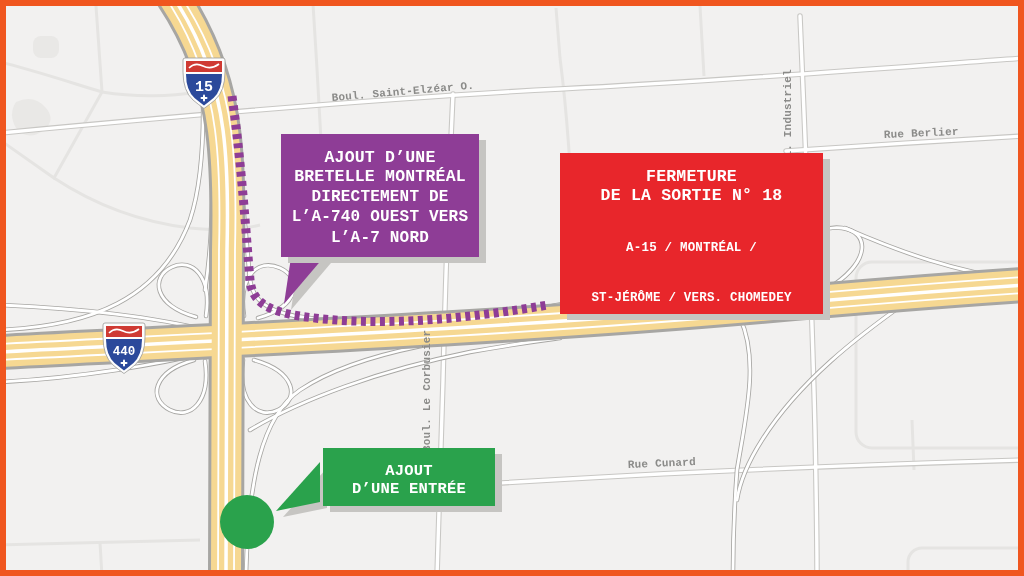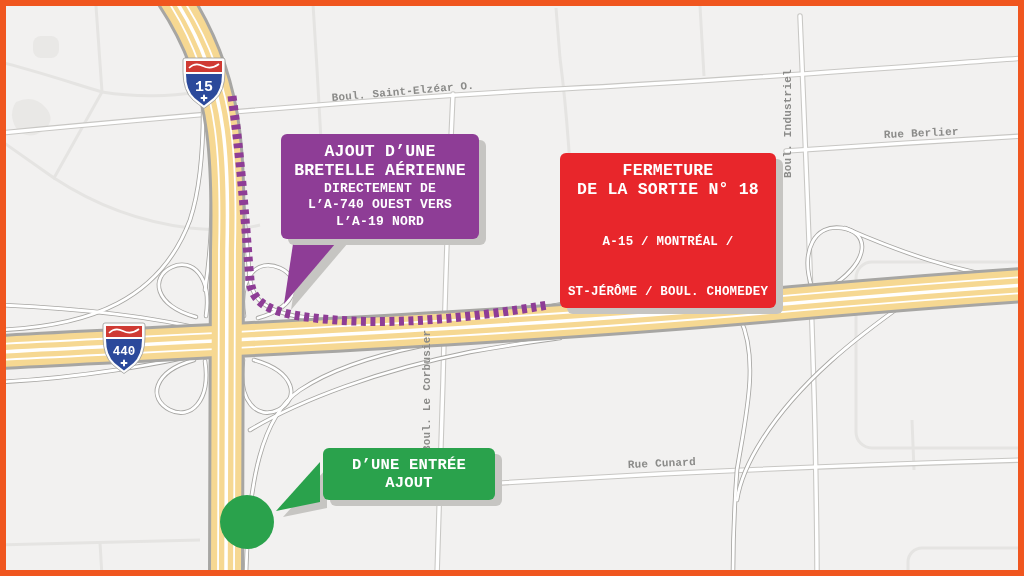--- a/index.html
+++ b/index.html
@@ -29,25 +29,25 @@
   .tailshadow{fill:var(--c-shadow);}
   .tail-purple{fill:var(--c-purple);} .tail-red{fill:var(--c-red);} .tail-green{fill:var(--c-green);}
   .shield-base{fill:#fdfdfd;stroke:#9a9a98;stroke-width:.8;}
   .shield-red{fill:var(--c-shield_red);} .shield-blue{fill:var(--c-shield_blue);}
   .shield-sq{stroke:#ffffff;stroke-width:1.6;fill:none;}
   .shield-num{fill:#fff;font-weight:bold;text-anchor:middle;}
   .exit-outer{stroke:var(--c-exit_dark);stroke-width:6;stroke-linejoin:round;fill:none;}
   .exit-inner{stroke:#ffffff;stroke-width:2.5;stroke-linejoin:round;fill:var(--c-exit_red);}
   .exit-num{fill:#fff;font-weight:bold;font-size:18px;text-anchor:middle;}
   .callout{position:absolute;box-sizing:border-box;color:#fff;text-align:center;
-    border-radius:6px;box-shadow:7px 6px 0 var(--c-shadow);padding:9px 6px 8px 6px;}
+    border-radius:0;box-shadow:7px 6px 0 var(--c-shadow);padding:15px 6px 8px 6px;}
   .callout .t{font-weight:bold;font-size:16.5px;line-height:1.14;letter-spacing:.2px;}
-  .callout .s{font-weight:bold;font-size:13px;line-height:1.3;letter-spacing:.2px;}
+  .callout .s{font-weight:bold;font-size:16px;line-height:1.3;letter-spacing:.2px;}
   .co-purple{left:275px;top:128px;width:198px;background:var(--c-purple);}
-  .co-red{left:554px;top:147px;width:216px;background:var(--c-red);}
+  .co-red{left:554px;top:147px;width:263px;background:var(--c-red);}
   .co-red .s{font-size:12.5px;margin-top:34px;}
   .co-green{left:317px;top:442px;width:172px;background:var(--c-green);}
   .co-green .t{font-size:15.5px;}
 </style>
 </head>
 <body>
 
 <div class="frame">
 <svg class="map" viewBox="0 0 1024 576">
   <defs>
@@ -211,30 +211,30 @@
     <text class="lbl" transform="translate(332,101) rotate(-5)">Boul. Saint-Elzéar O.</text>
     <text class="lbl" transform="translate(791,178) rotate(-90)">Boul. Industriel</text>
     <text class="lbl" transform="translate(884,138) rotate(-2.5)">Rue Berlier</text>
     <text class="lbl" transform="translate(430,452) rotate(-90)">Boul. Le Corbusier</text>
     <text class="lbl" transform="translate(628,468) rotate(-2.5)">Rue Cunard</text>
   </g>
 </svg>
 
 <div class="callout co-purple">
   <div class="t">AJOUT D’UNE</div>
-  <div class="t">BRETELLE AÉRIENNE</div>
+  <div class="t">BRETELLE MONTRÉAL</div>
   <div class="s">DIRECTEMENT DE</div>
   <div class="s">L’A-740 OUEST VERS</div>
-  <div class="s">L’A-19 NORD</div>
+  <div class="s">L’A-7 NORD</div>
 </div>
 
 <div class="callout co-red">
   <div class="t">FERMETURE</div>
   <div class="t">DE LA SORTIE N° 18</div>
   <div class="s">A-15 / MONTRÉAL /</div>
-  <div class="s">ST-JÉRÔME / BOUL. CHOMEDEY</div>
+  <div class="s">ST-JÉRÔME / VERS. CHOMEDEY</div>
 </div>
 
 <div class="callout co-green">
+  <div class="t">AJOUT</div>
   <div class="t">D’UNE ENTRÉE</div>
-  <div class="t">AJOUT</div>
 </div>
 </div>
 
 </body></html>

